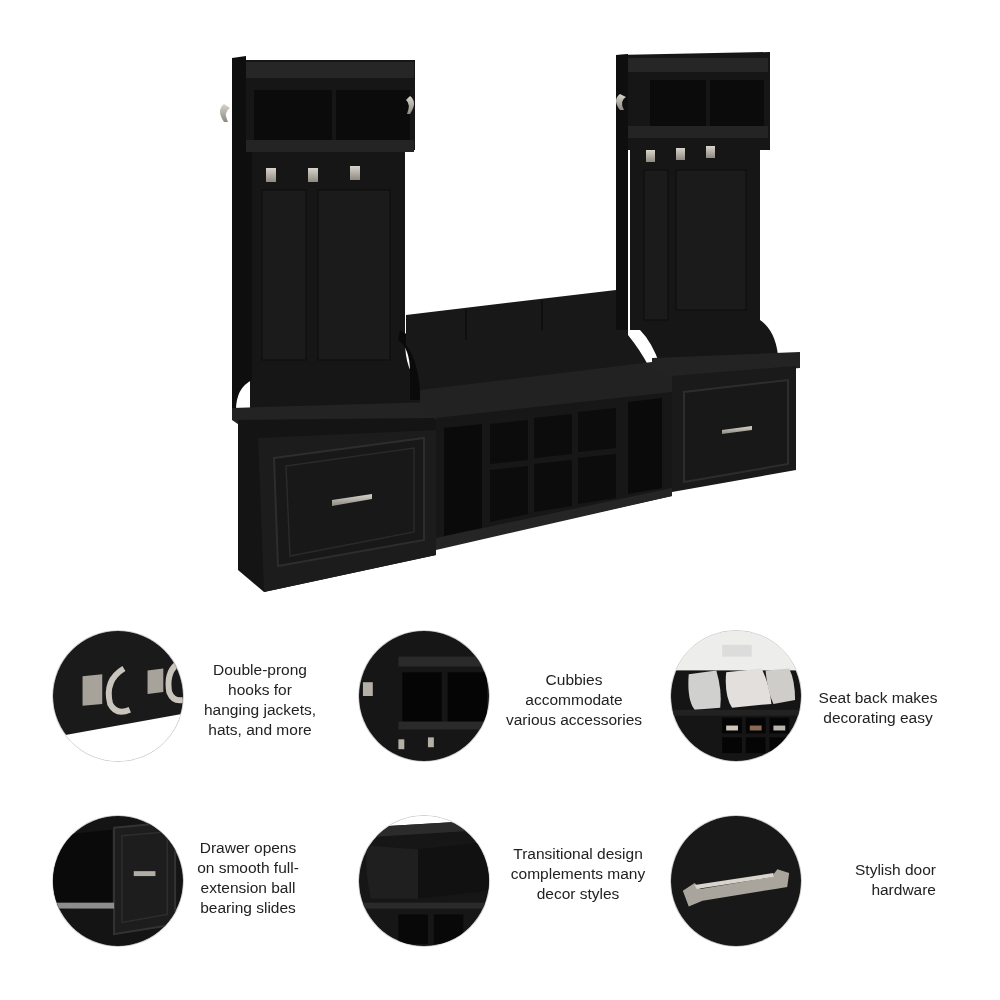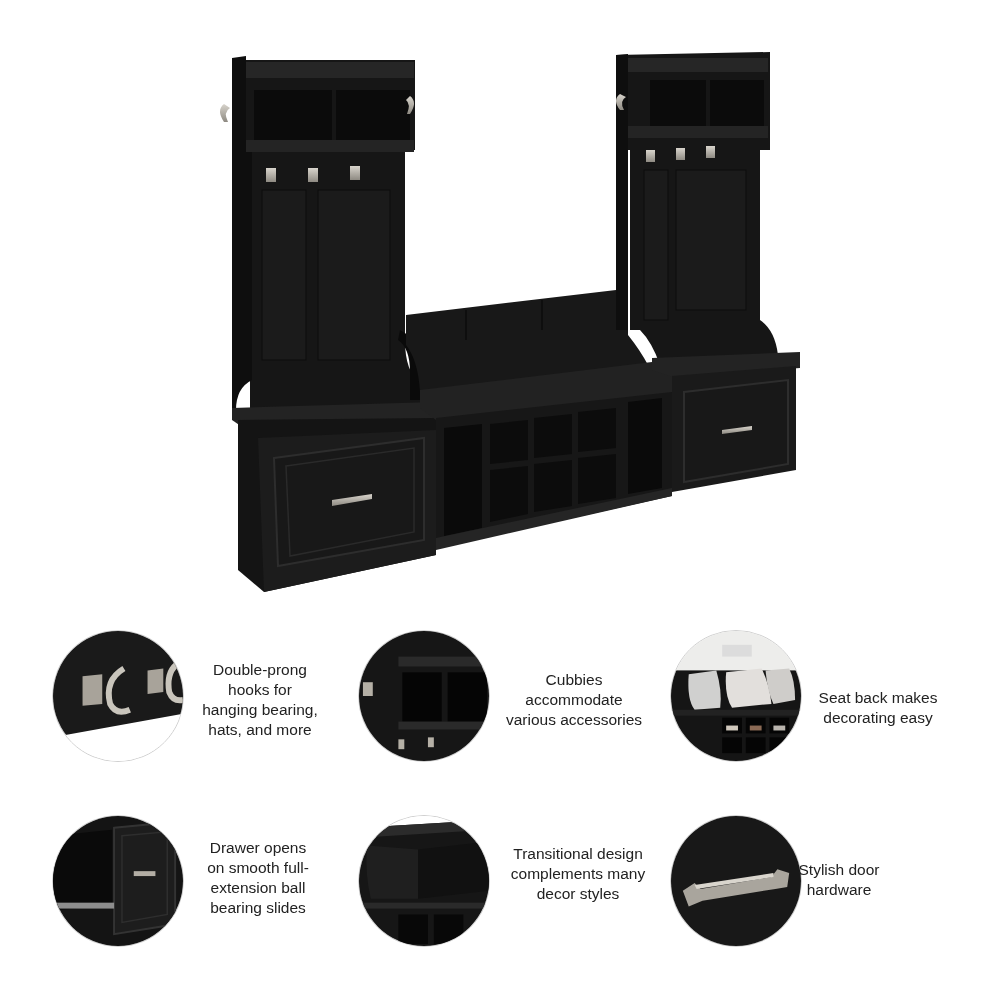--- a/index.html
+++ b/index.html
@@ -114,21 +114,21 @@
     <rect width="132" height="132" fill="#ffffff"></rect>
     <path d="M0 0 L132 0 L132 84 L0 108 Z" fill="#1a1a1a"></path>
     <path d="M30 46 L50 44 L50 74 L30 76 Z" fill="#a8a39a"></path>
     <path d="M72 38 Q52 50 58 74 Q64 86 78 80" stroke="#c9c5bc" stroke-width="6" fill="none"></path>
     <path d="M96 40 L112 38 L112 62 L96 64 Z" fill="#a8a39a"></path>
     <path d="M132 30 Q114 38 118 62 Q122 72 132 70" stroke="#c9c5bc" stroke-width="6" fill="none"></path>
   </svg>
 </div>
 <div class="feature-text" style="left:190px; top:660px; width:140px;">Double-prong
 hooks for
-hanging bearing,
+hanging jackets,
 hats, and more</div>
 
 <div class="feature-circle" style="left:358px; top:630px;">
   <svg viewBox="0 0 132 132">
     <rect width="132" height="132" fill="#161616"></rect>
     <rect x="40" y="26" width="92" height="10" fill="#2a2a2a"></rect>
     <rect x="44" y="42" width="40" height="50" fill="#050505"></rect>
     <rect x="90" y="42" width="40" height="50" fill="#050505"></rect>
     <rect x="40" y="92" width="92" height="8" fill="#2a2a2a"></rect>
     <rect x="4" y="52" width="10" height="14" fill="#b5b0a6"></rect>
@@ -169,21 +169,21 @@
   <svg viewBox="0 0 132 132">
     <rect width="132" height="132" fill="#ffffff"></rect>
     <rect x="0" y="0" width="132" height="132" fill="#141414"></rect>
     <path d="M0 20 L60 14 L60 90 L0 96 Z" fill="#0a0a0a"></path>
     <path d="M62 12 L124 6 L124 110 L62 120 Z" fill="#1d1d1d" stroke="#333" stroke-width="2"></path>
     <path d="M70 20 L116 16 L116 100 L70 108 Z" fill="none" stroke="#2e2e2e" stroke-width="1.5"></path>
     <rect x="82" y="56" width="22" height="5" fill="#b3aea5"></rect>
     <rect x="0" y="88" width="62" height="6" fill="#8d8d8d"></rect>
   </svg>
 </div>
-<div class="feature-text" style="left:188px; top:838px; width:140px;">Drawer opens
+<div class="feature-text" style="left:178px; top:838px; width:140px;">Drawer opens
 on smooth full-
 extension ball
 bearing slides</div>
 
 <div class="feature-circle" style="left:358px; top:815px;">
   <svg viewBox="0 0 132 132">
     <rect width="132" height="132" fill="#ffffff"></rect>
     <path d="M0 12 L132 4 L132 132 L0 132 Z" fill="#161616"></path>
     <path d="M0 12 L132 4 L132 14 L0 22 Z" fill="#2b2b2b"></path>
     <path d="M8 30 Q6 60 12 84 L60 84 L60 34 Z" fill="#1f1f1f"></path>
@@ -197,14 +197,14 @@
 complements many
 decor styles</div>
 
 <div class="feature-circle" style="left:670px; top:815px;">
   <svg viewBox="0 0 132 132">
     <rect width="132" height="132" fill="#181818"></rect>
     <path d="M12 76 L24 68 L30 74 L102 62 L108 54 L120 58 L118 72 L106 74 L32 86 L18 92 Z" fill="#a9a59d"></path>
     <path d="M24 70 L104 58 L104 62 L26 74 Z" fill="#d9d5cd"></path>
   </svg>
 </div>
-<div class="feature-text" style="left:773px; top:860px; width:132px;">Stylish door
+<div class="feature-text" style="left:804px; top:860px; width:132px;text-align:right;">Stylish door
 hardware</div>
 
 </body></html>

